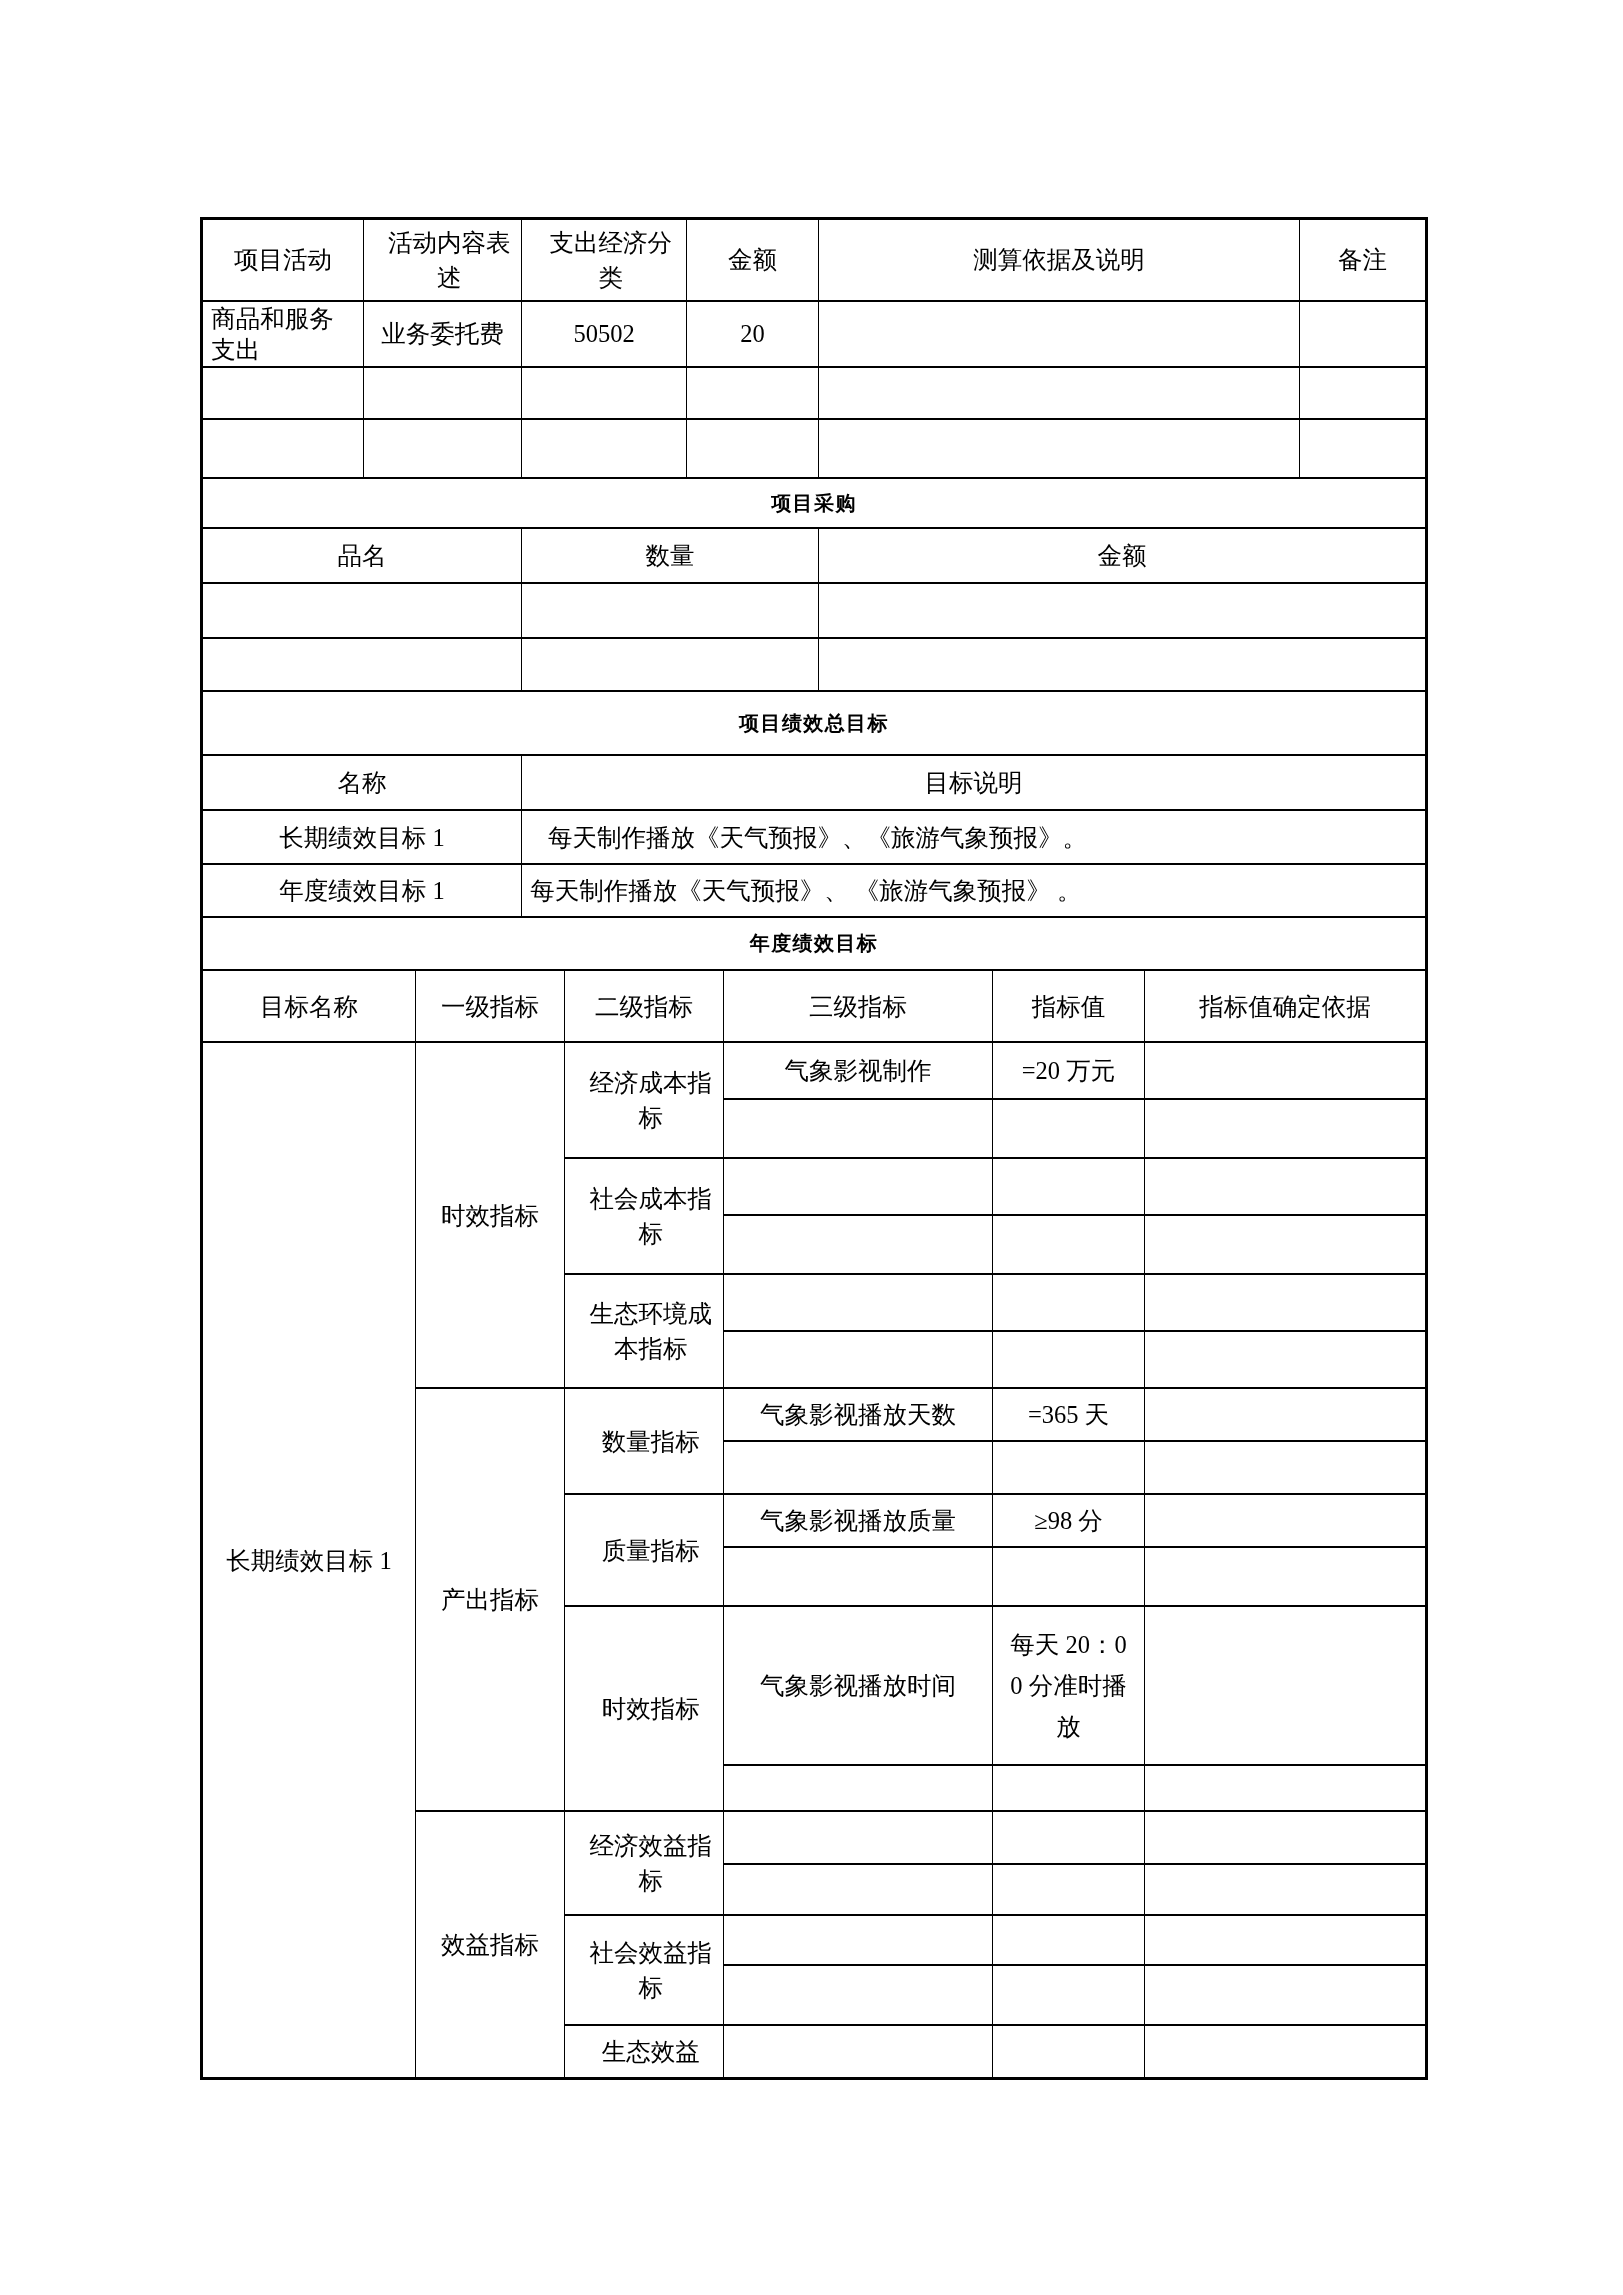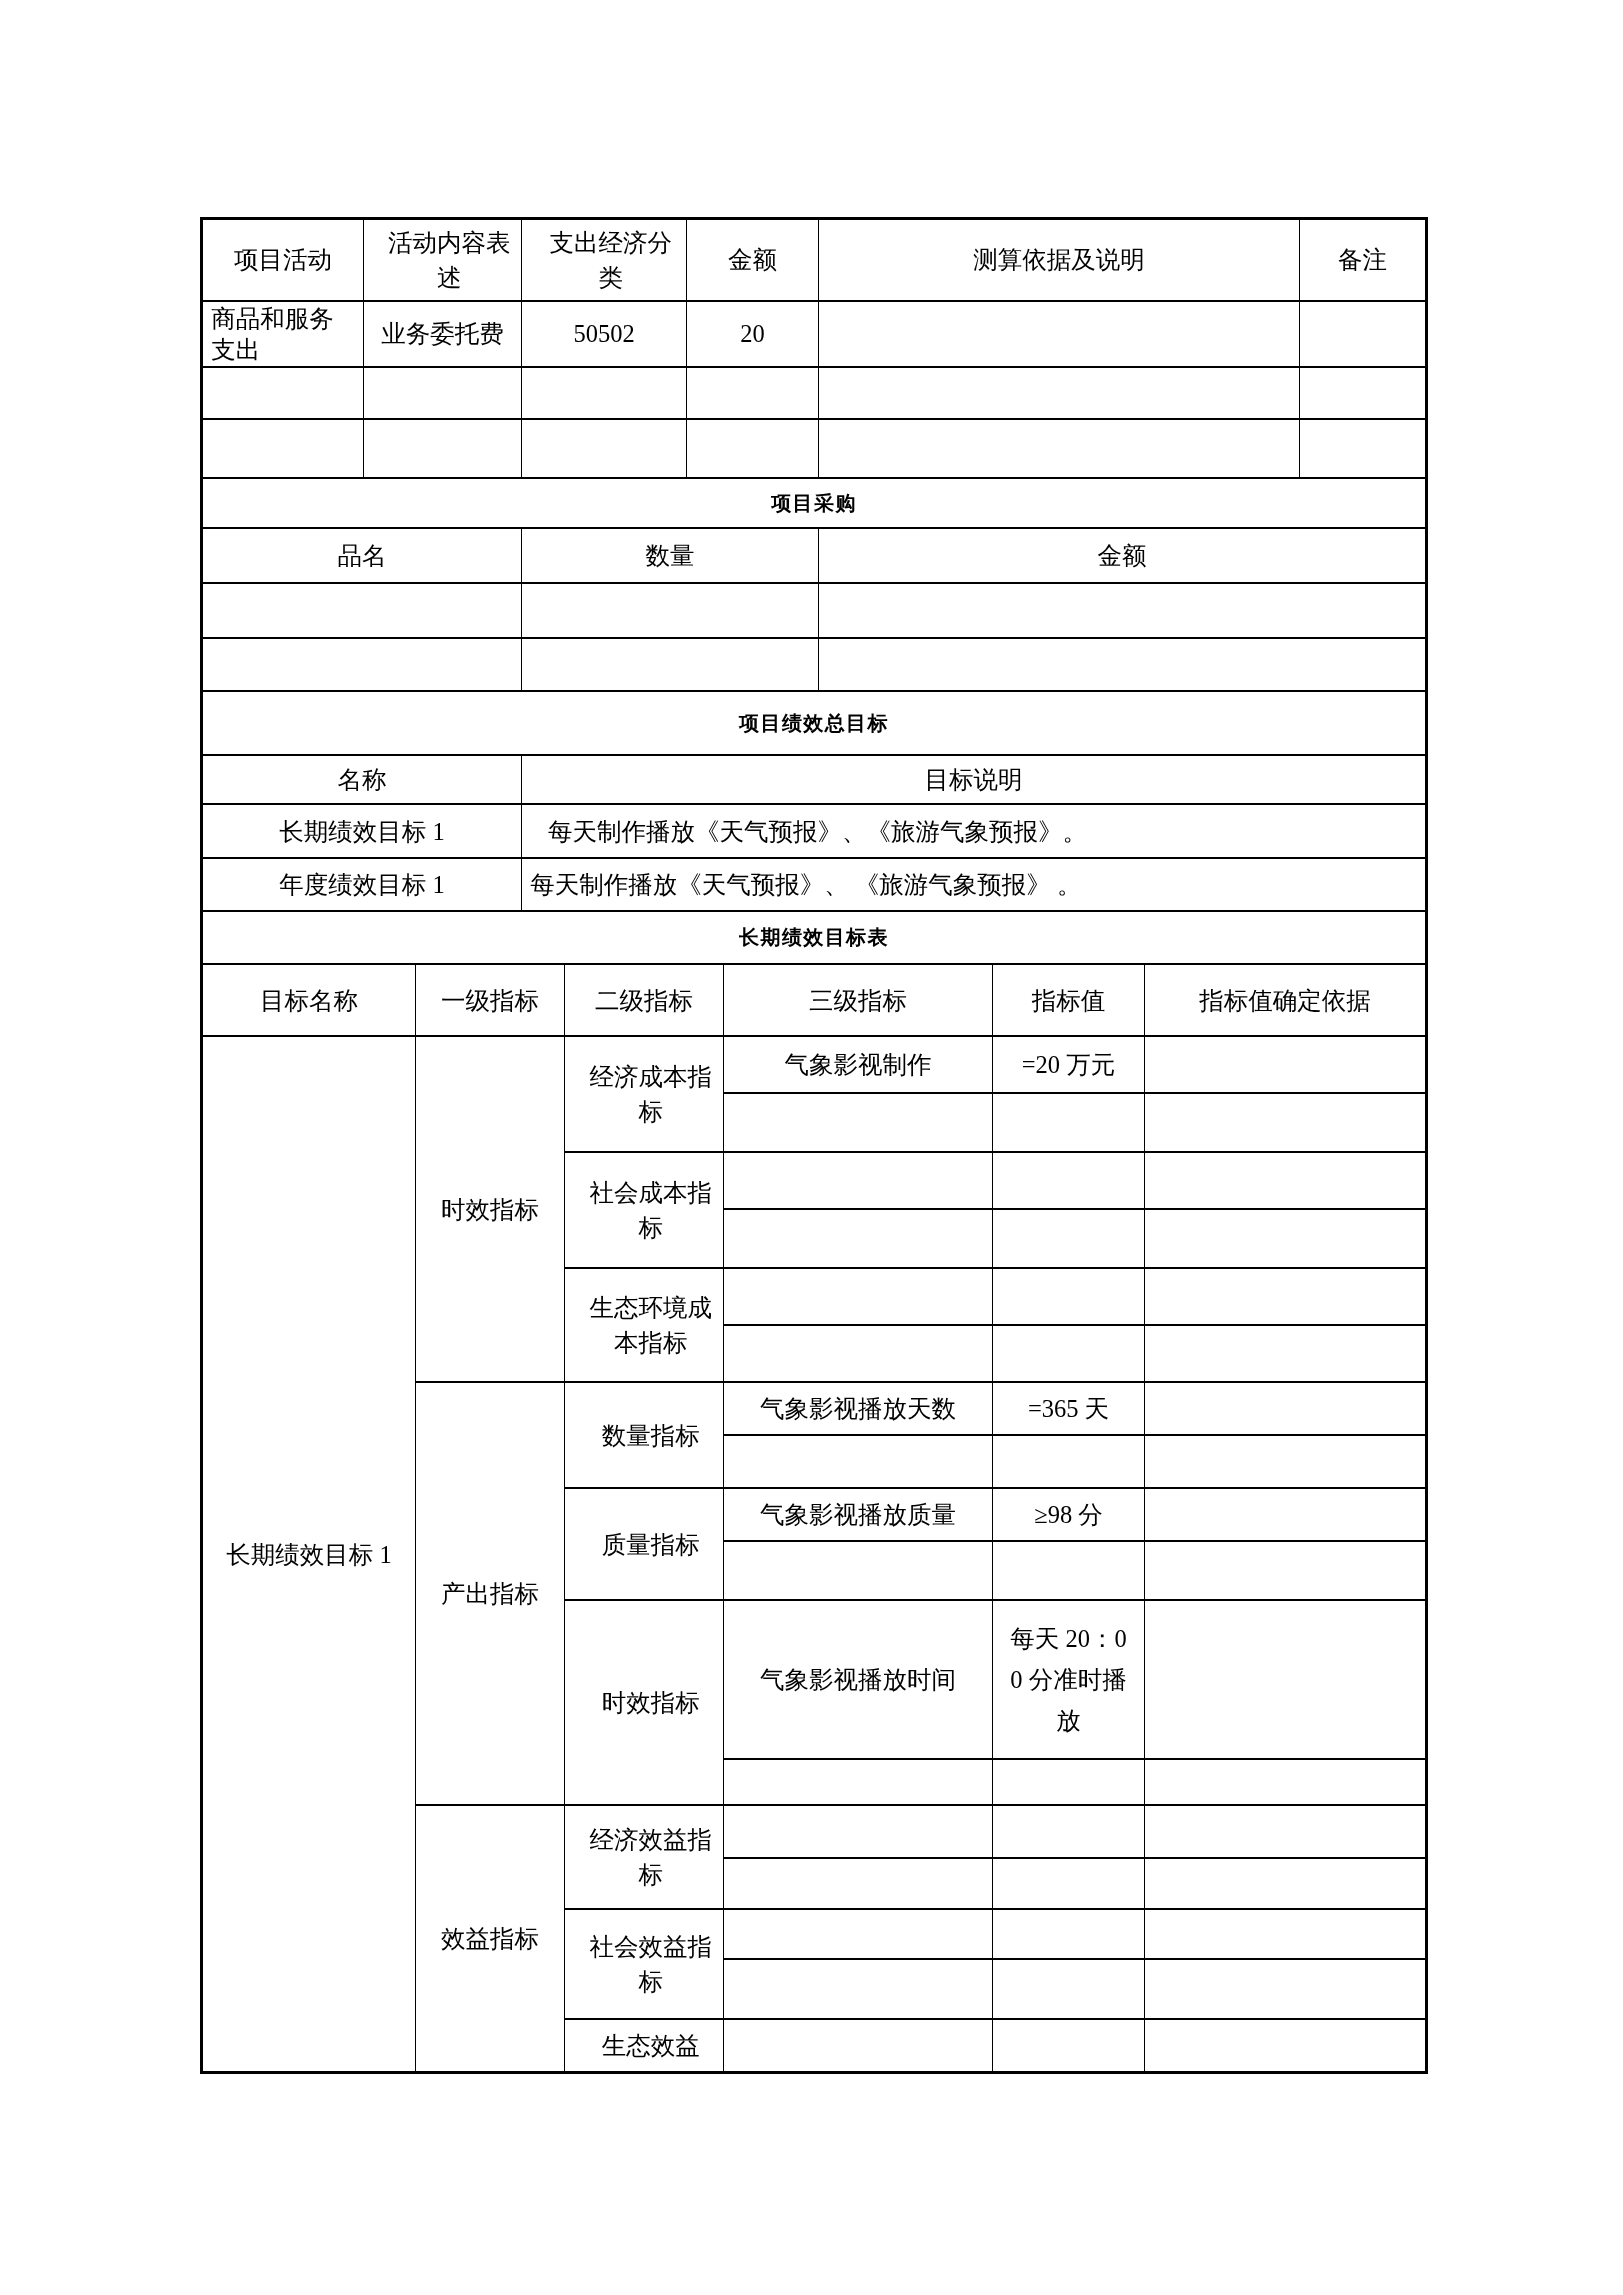--- a/index.html
+++ b/index.html
@@ -131,35 +131,35 @@
   </tr>
   <tr class="sep" style="height:53px">
     <td colspan="3"></td>
     <td colspan="4"></td>
     <td colspan="4"></td>
   </tr>
 
   <tr class="sep" style="height:64px">
     <td colspan="11" class="title">项目绩效总目标</td>
   </tr>
-  <tr class="sep" style="height:49px">
+  <tr class="sep" style="height:55px">
     <td colspan="3">名称</td>
     <td colspan="8">目标说明</td>
   </tr>
   <tr class="sep" style="height:54px">
     <td colspan="3">长期绩效目标 1</td>
     <td colspan="8" class="desc1">每天制作播放《天气预报》、《旅游气象预报》。</td>
   </tr>
   <tr class="sep" style="height:53px">
     <td colspan="3">年度绩效目标 1</td>
     <td colspan="8" class="desc2">每天制作播放《天气预报》、 《旅游气象预报》 。</td>
   </tr>
 
   <tr class="sep" style="height:53px">
-    <td colspan="11" class="title">长期绩效目标表</td>
+    <td colspan="11" class="title">年度绩效目标</td>
   </tr>
   <tr class="sep" style="height:72px">
     <td colspan="2">目标名称</td>
     <td colspan="2">一级指标</td>
     <td colspan="2">二级指标</td>
     <td colspan="2">三级指标</td>
     <td>指标值</td>
     <td colspan="2">指标值确定依据</td>
   </tr>
 

